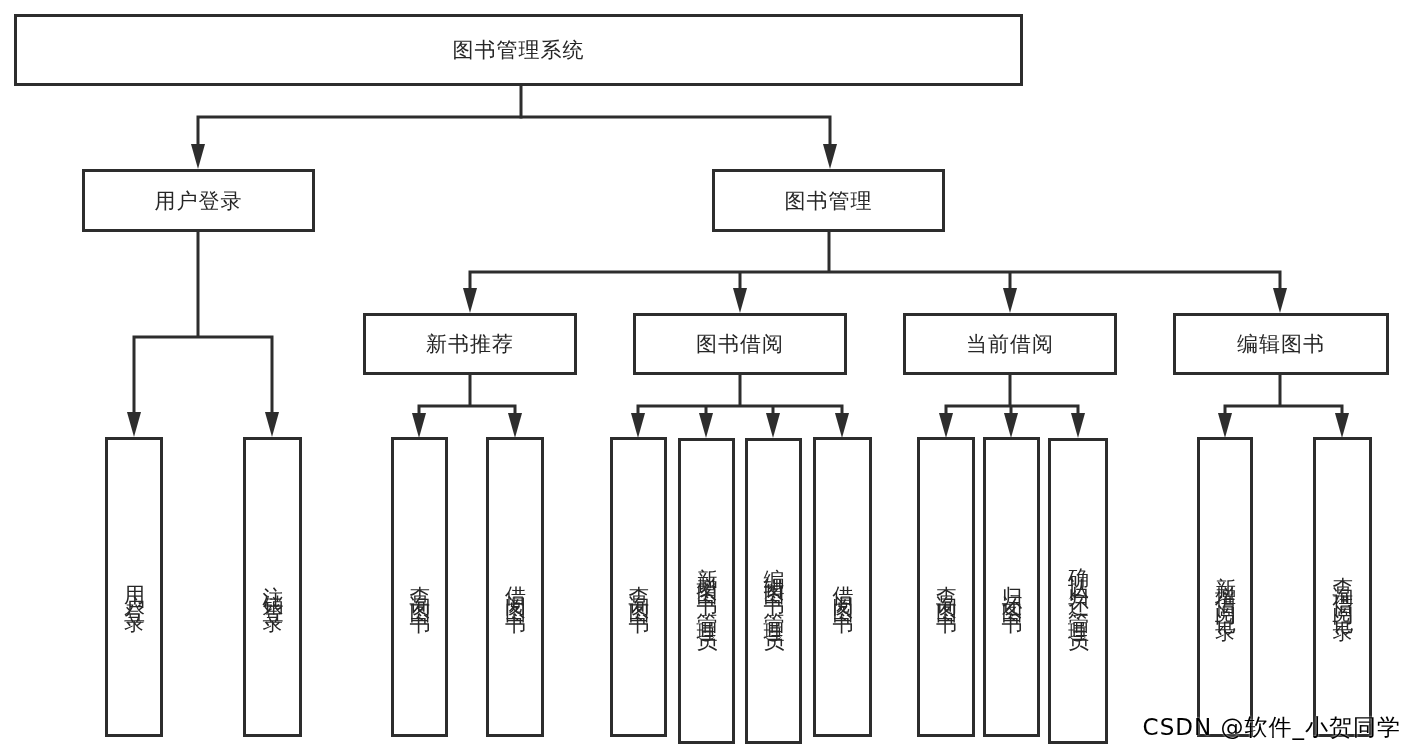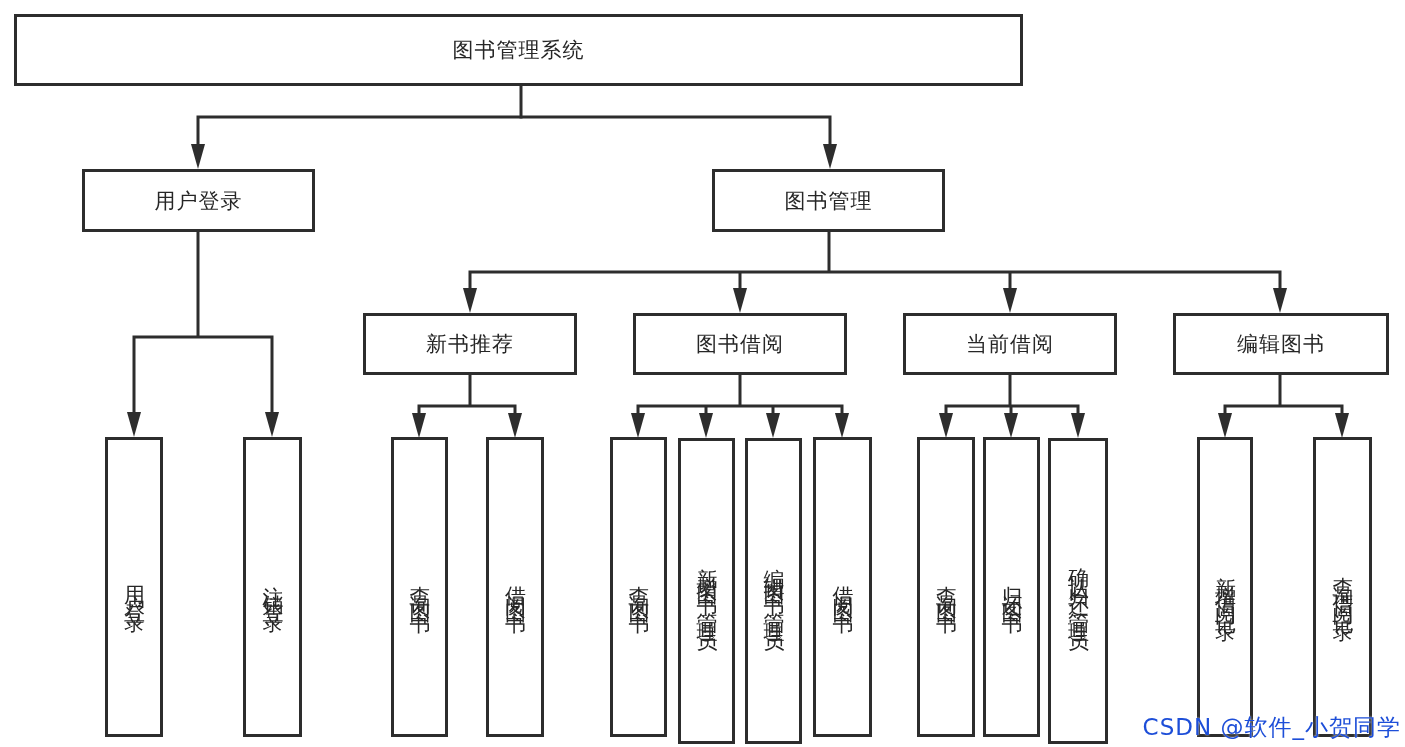--- a/index.html
+++ b/index.html
@@ -67,21 +67,21 @@
   #leaf-cb-return      { left: 983px;  top: 437px; width: 57px;   height: 300px; }
   #leaf-cb-confirm     { left: 1048px; top: 438px; width: 60px;   height: 306px; }
   #leaf-br-add         { left: 1197px; top: 437px; width: 56px;   height: 300px; }
   #leaf-br-query       { left: 1313px; top: 437px; width: 59px;   height: 300px; }
   #watermark {
     position: absolute;
     right: 4px;
     top: 712px;
     z-index: 2;
     font-size: 23px;
-    color: #1d4ed8;
+    color: #000000;
     letter-spacing: 1px;
     text-shadow: 0 0 2px #ffffff;
     white-space: nowrap;
   }
 </style>
 </head>
 <body>
 
 <div id="stage">
 

